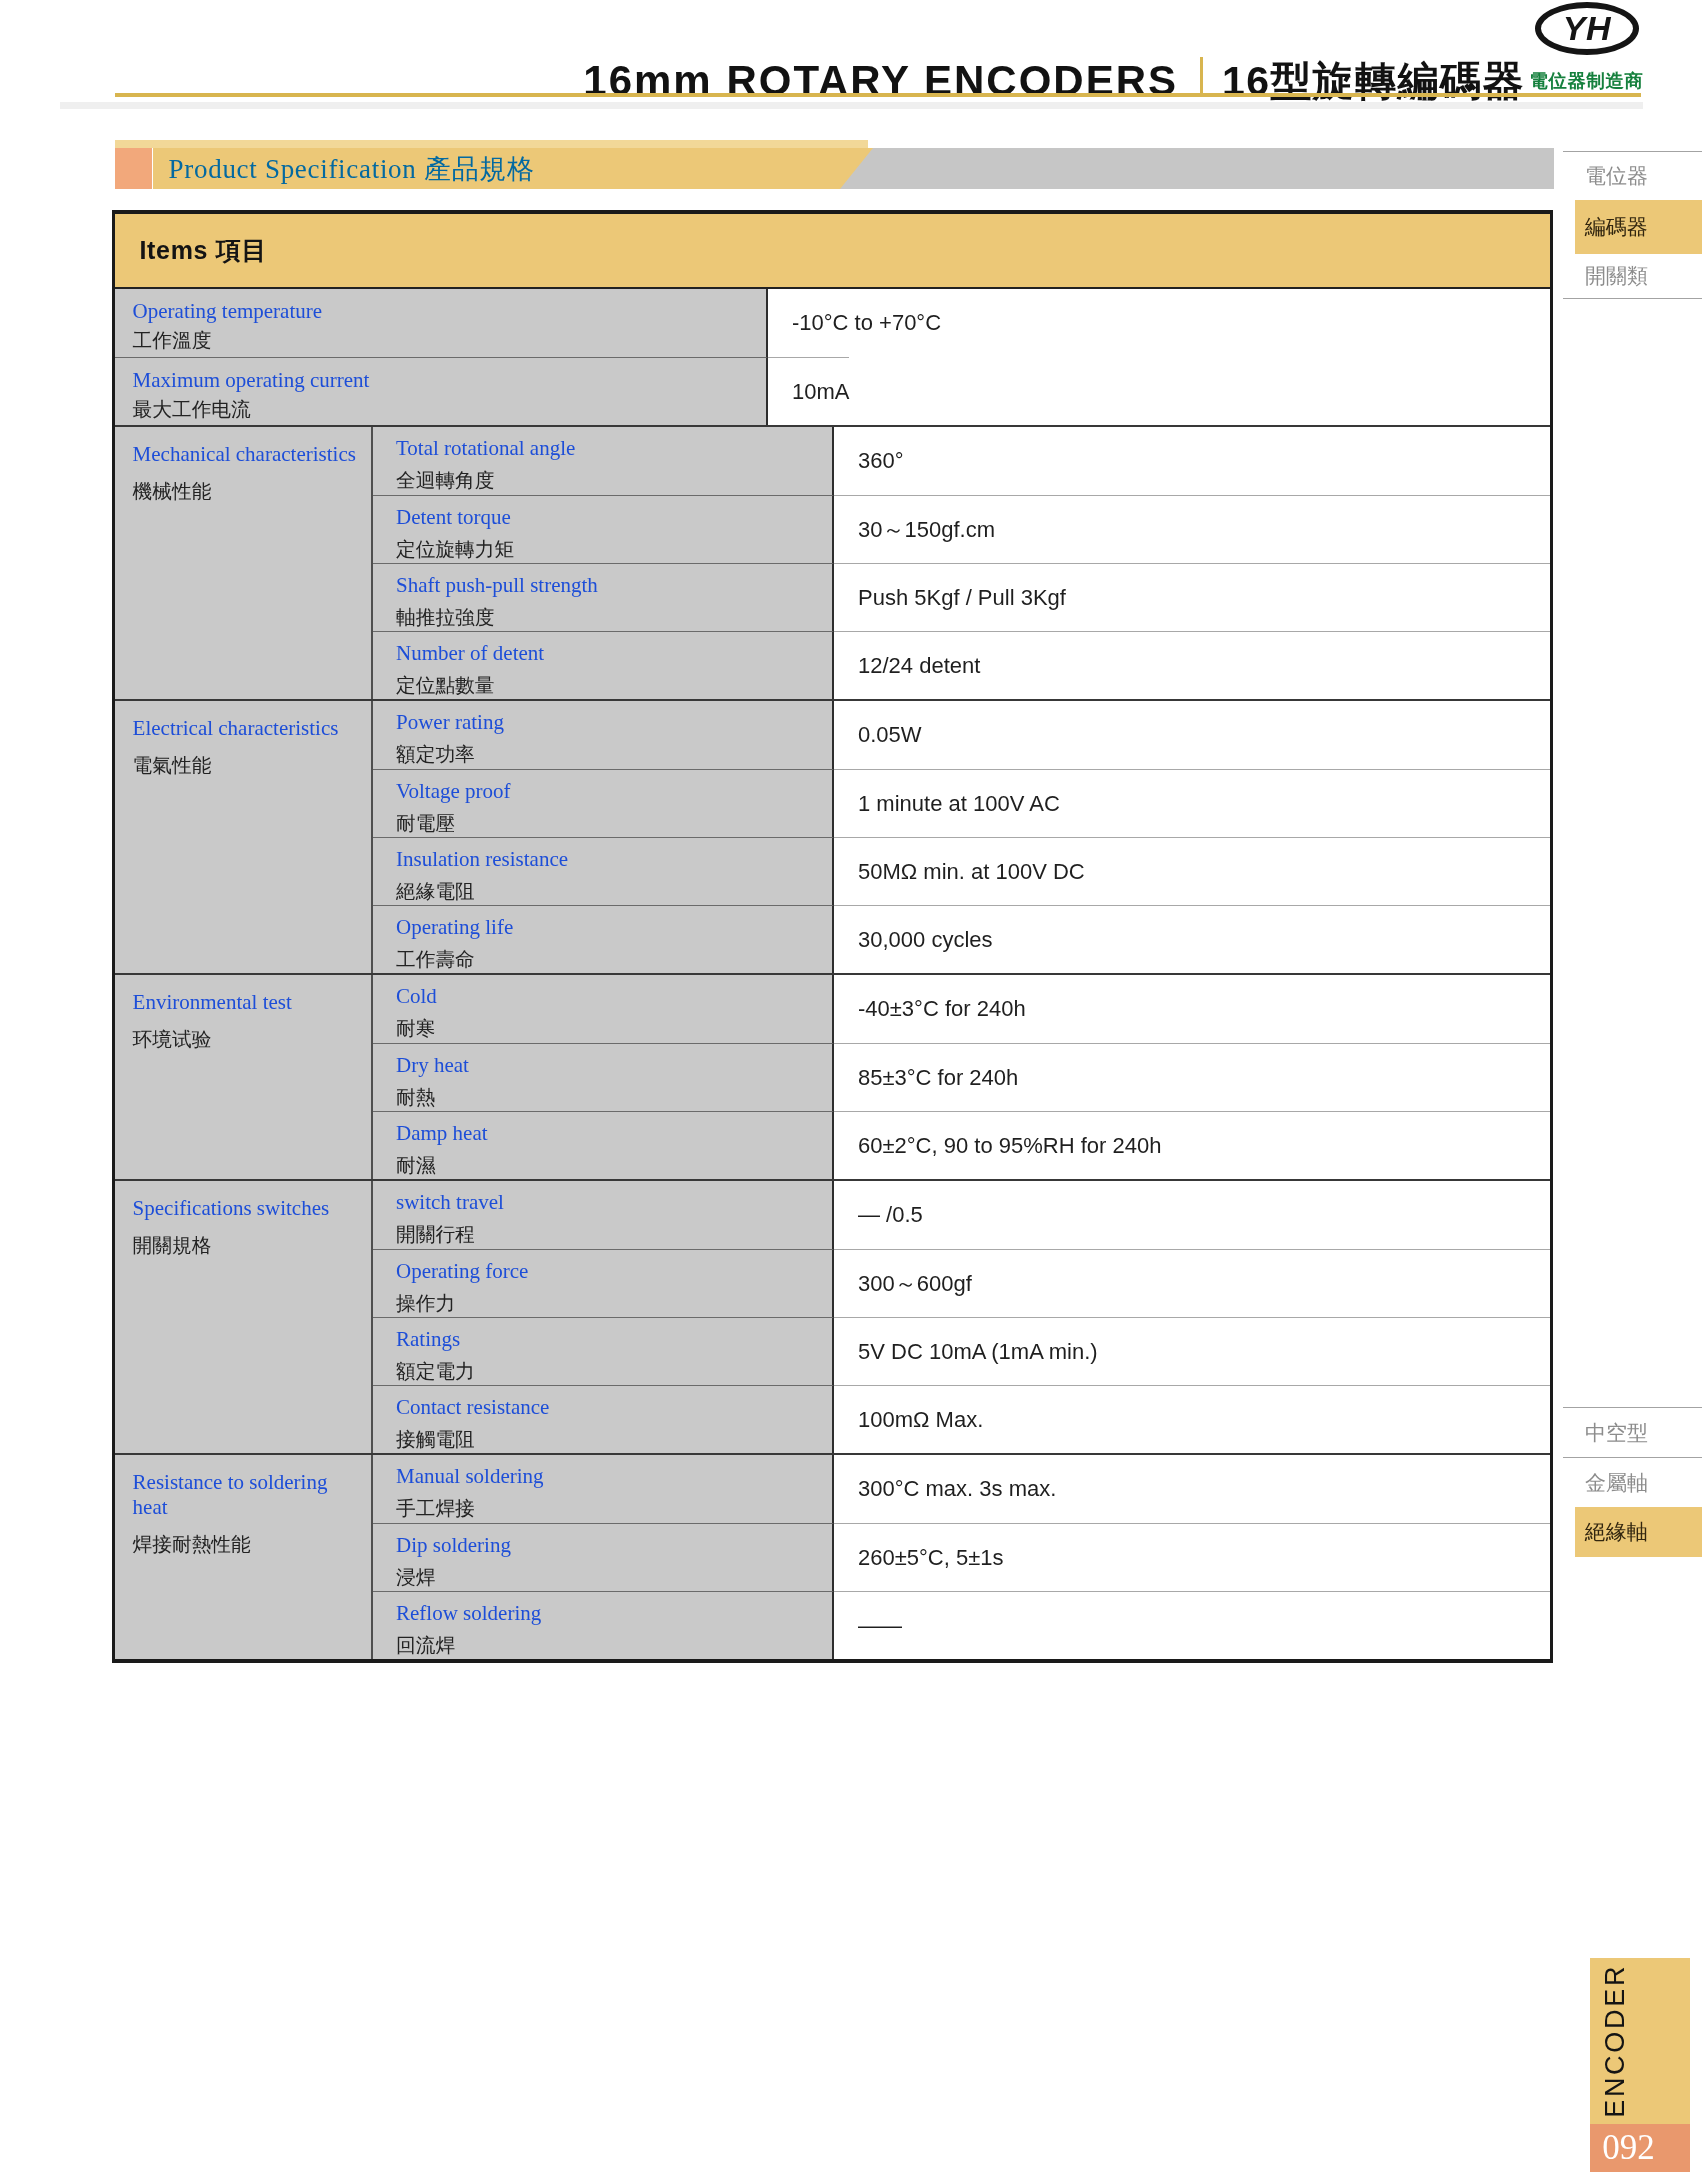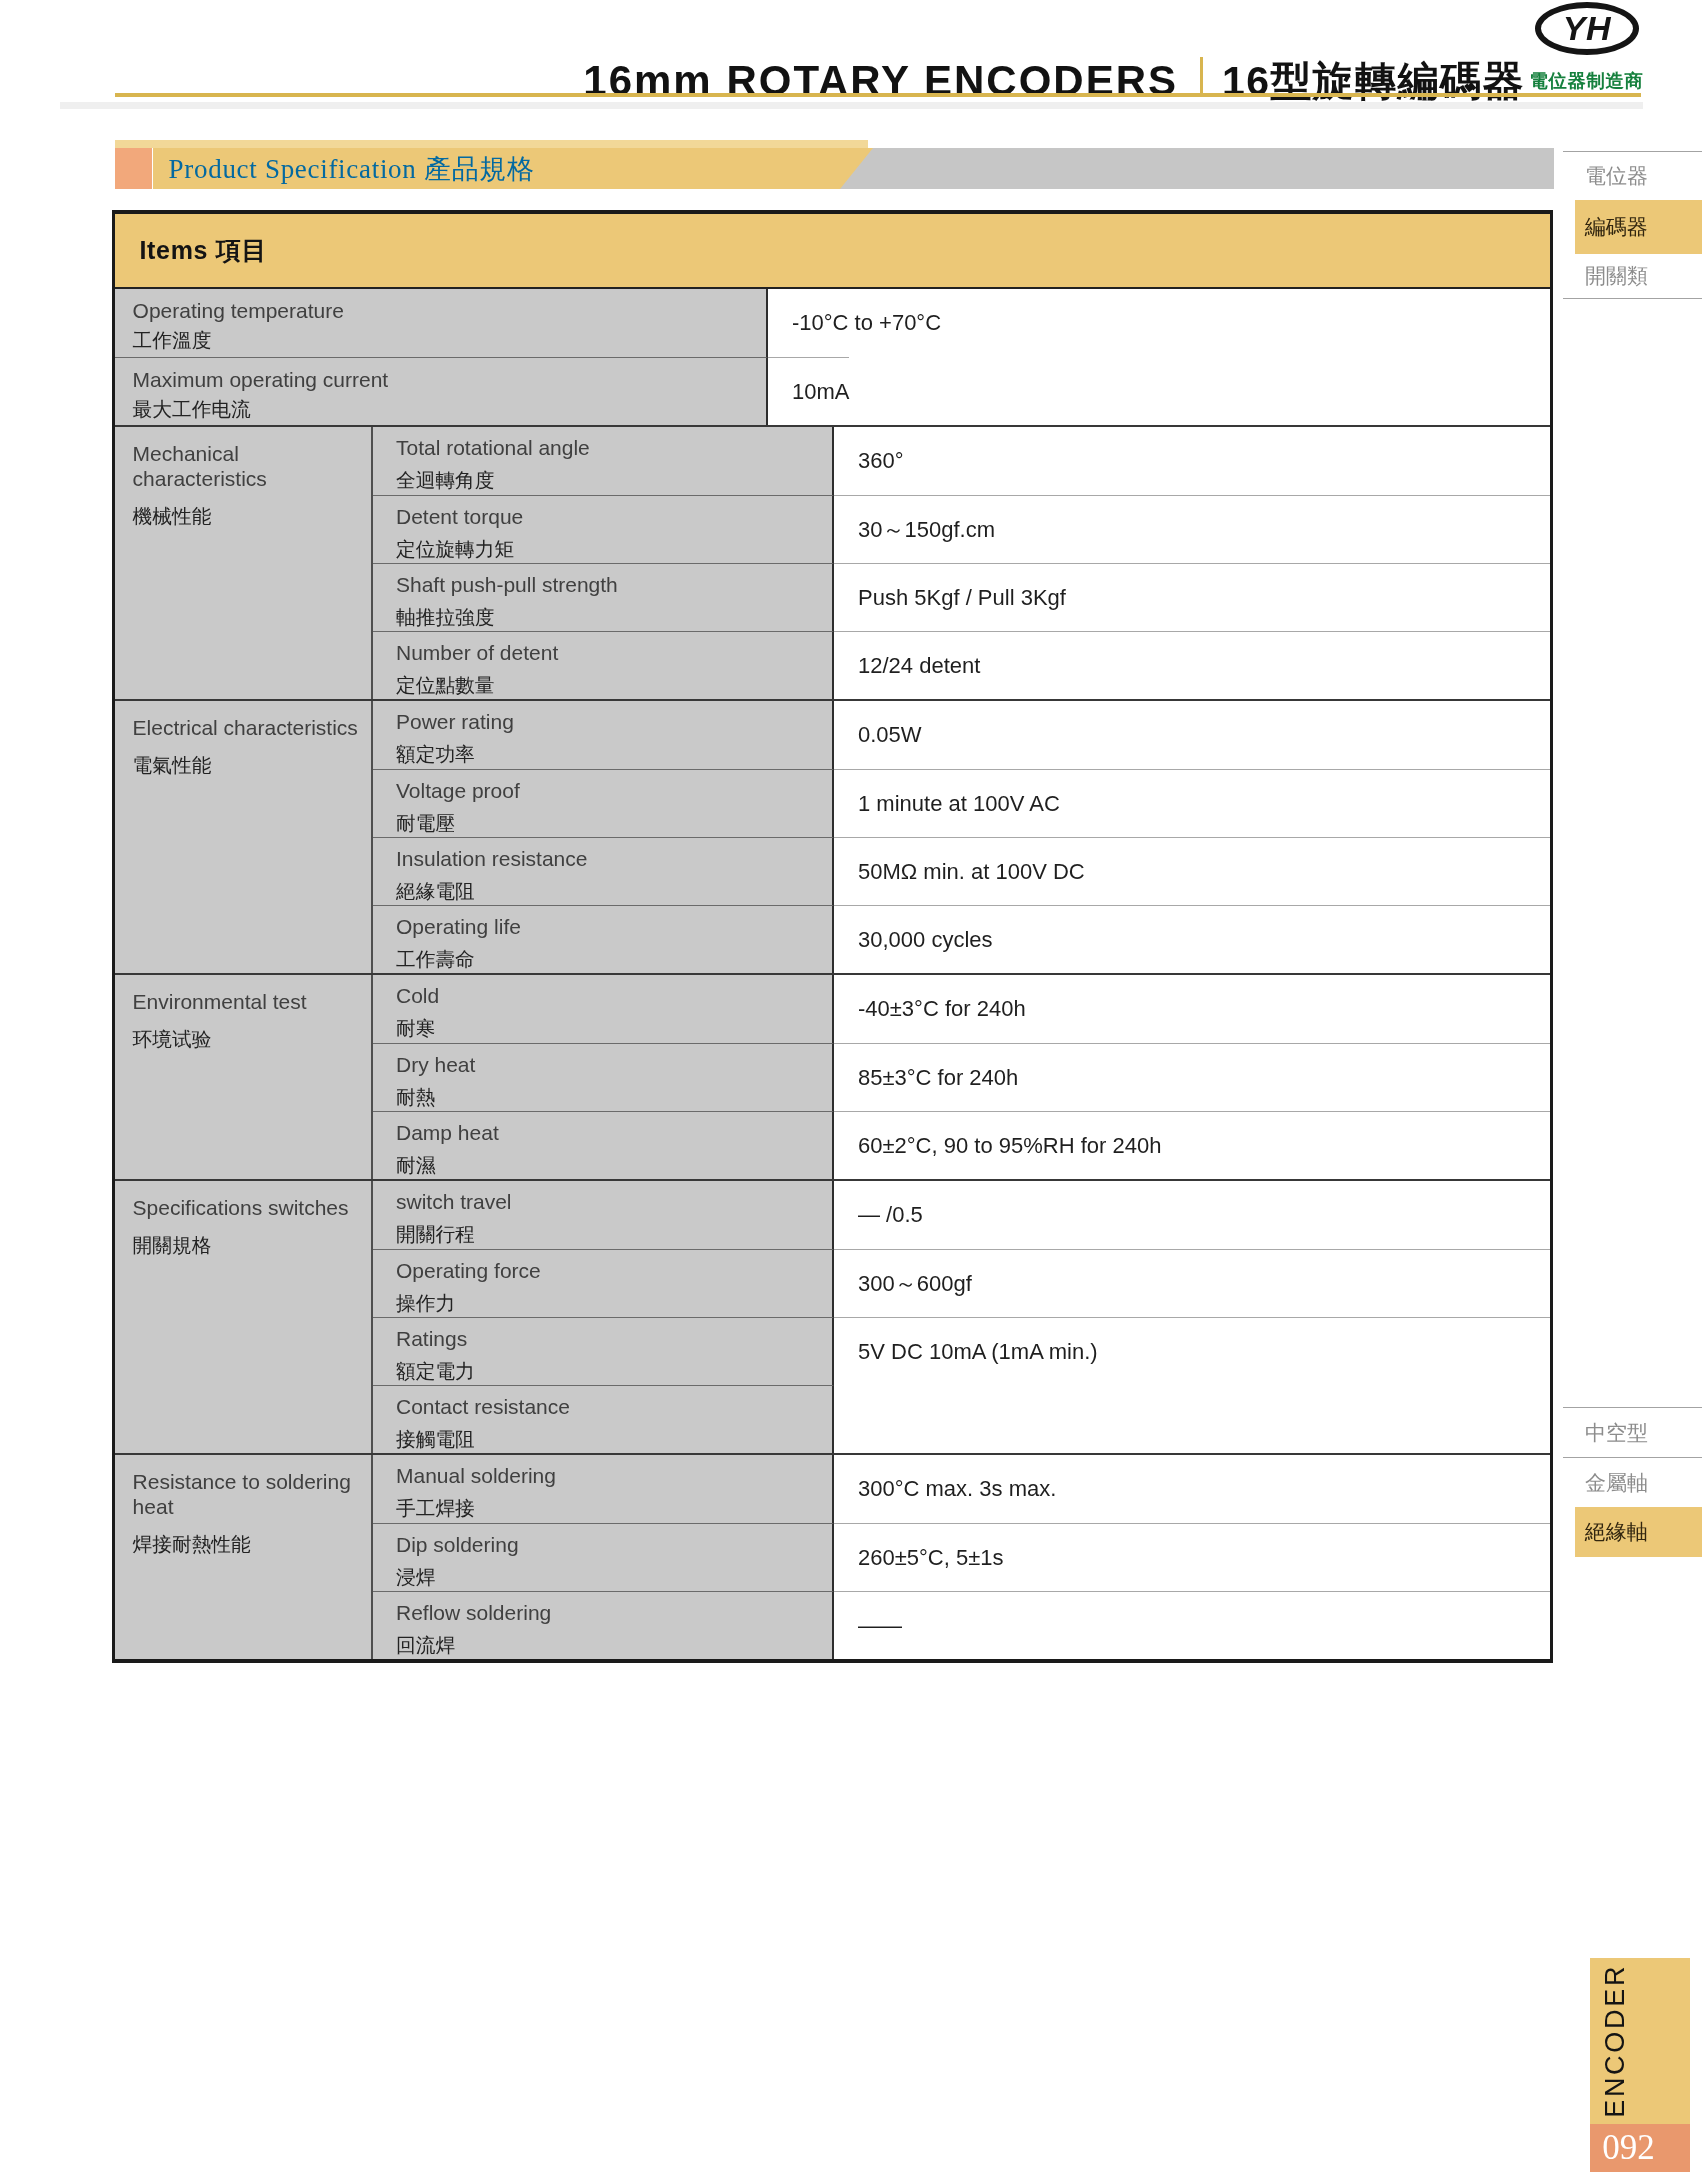--- a/index.html
+++ b/index.html
@@ -47,21 +47,21 @@
   .gcell{width:258px;background:var(--gray-label,#C9C9C9);border-right:2px solid #4F4F4F;padding:15px 6.8px 0 17.6px;box-sizing:border-box;}
   .g-rows{flex:1;display:flex;flex-direction:column;}
   .srow{display:flex;height:68px;}
   .scell{width:461px;background:var(--gray-label,#C9C9C9);border-right:2.7px solid #2E2E2E;padding:8.8px 6.8px 0 23px;box-sizing:border-box;}
   .srow + .srow .scell{border-top:1.4px solid #6A6A6A;}
   .srow + .srow .vcell{border-top:1.4px solid #A8A8A8;}
   .mcell{width:653px;background:var(--gray-label,#C9C9C9);border-right:2.7px solid #2E2E2E;padding:10.2px 6.8px 0 17.6px;box-sizing:border-box;}
   .vcell{flex:1;background:#fff;display:flex;align-items:center;padding-left:24px;font-size:22px;color:#1F1F1F;box-sizing:border-box;white-space:nowrap;}
   .subline.mcell{border-top:1.4px solid #6A6A6A;}
   .subline.vcell{border-top:1.4px solid #A8A8A8;}
-  .cell-en{display:block;font-size:21px;color:#404040;line-height:1.18;}
+  .cell-en{display:block;font-size:21px;color:#1d4ed8;line-height:1.18;font-family:Liberation Serif, serif;}
   .cell-zh{display:block;font-size:19.7px;color:#232323;margin-top:6.1px;}
   .gcell .cell-zh{margin-top:11px;}
   .mcell .cell-zh{margin-top:3.4px;}
 
   
   .encoder-tab{left:1590px;top:1958px;width:100px;height:166px;background:var(--gold,#ECC877);}
   .encoder-label{position:absolute;left:5.4px;top:8.1px;bottom:8.1px;width:41px;display:flex;align-items:center;justify-content:center;writing-mode:vertical-rl;transform:rotate(180deg);font-size:27px;letter-spacing:2.7px;font-weight:500;color:#141414;}
   .page-num-box{left:1590px;top:2124px;width:100px;height:48px;background:var(--orange-page,#E9986D);box-sizing:border-box;padding:4.1px 0 0 12.2px;}
   .page-num-box span{font-family:"Liberation Serif","DejaVu Serif",serif;font-size:35px;color:#ffffff;}
 </style>
@@ -275,20 +275,23 @@
             </div>
             <div class="vcell">
               <span>5V DC 10mA (1mA min.)</span>
             </div>
           </div>
           <div class="srow">
             <div class="scell">
               <span class="cell-en">Contact resistance</span>
               <span class="cell-zh">接觸電阻</span>
             </div>
+            <div class="vcell">
+              <span>100mΩ Max.</span>
+            </div>
           </div>
         </div>
       </div>
       <div class="tgroup tgroup-sep">
         <div class="gcell">
           <span class="cell-en">Resistance to soldering heat</span>
           <span class="cell-zh">焊接耐熱性能</span>
         </div>
         <div class="g-rows">
           <div class="srow">

